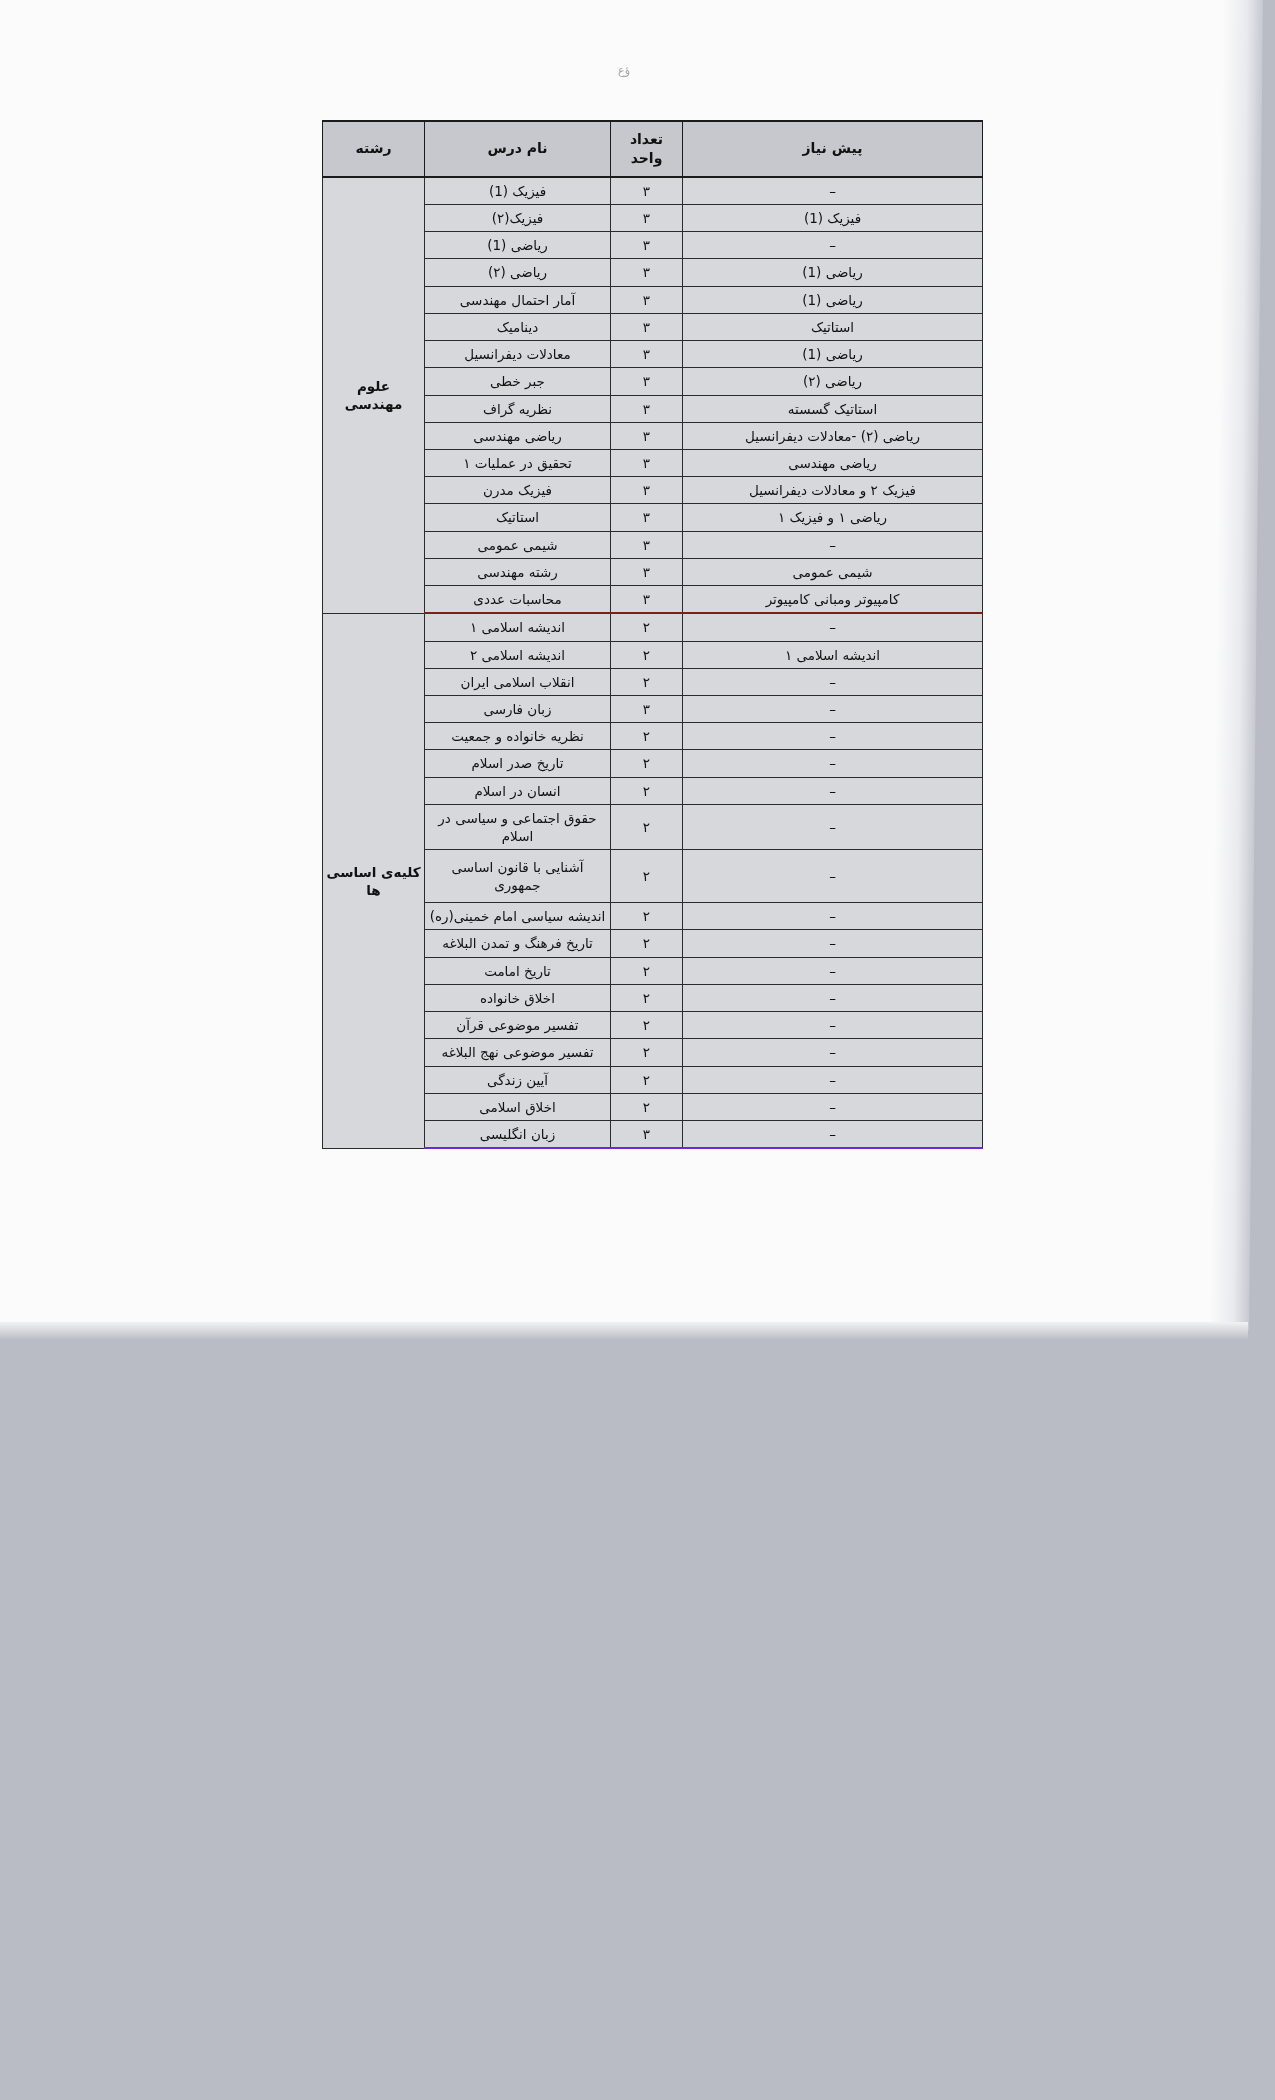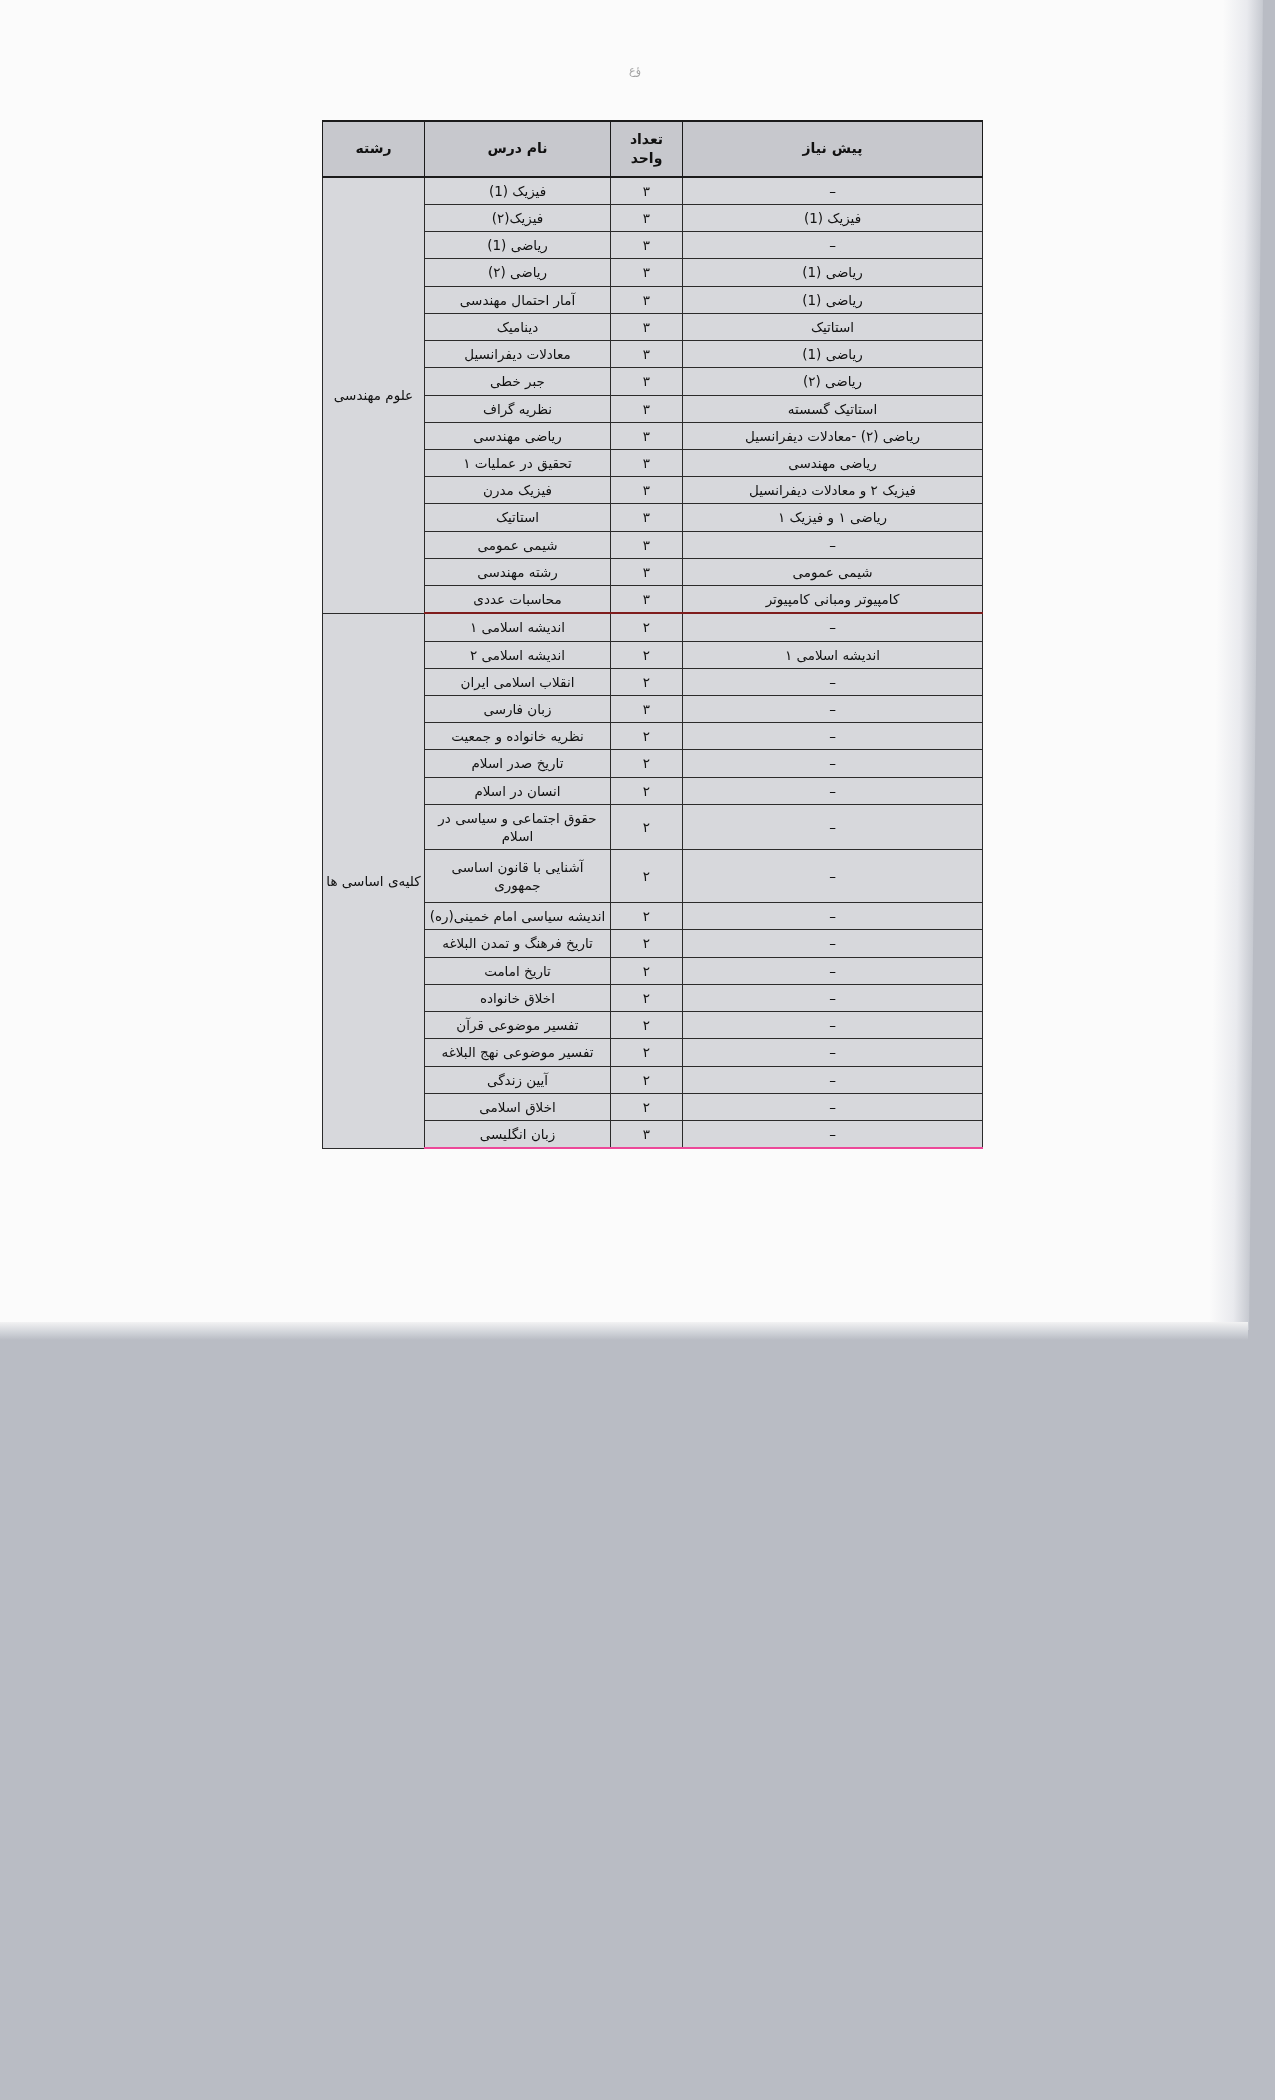--- a/index.html
+++ b/index.html
@@ -41,21 +41,21 @@
     top: 1322px;
     left: 0;
     width: 1248px;
     height: 18px;
     background: linear-gradient(to bottom, #f2f2f3 0%, #cfd2d8 60%, #b9bcc4 100%);
   }
 
   .pagemark {
     position: absolute;
     top: 64px;
-    left: 11px;
+    left: 0;
     width: 1248px;
     text-align: center;
     font-size: 11px;
     color: #a2a2a2;
     letter-spacing: 60px;
     direction: rtl;
   }
 
   
   .table-wrap {
@@ -90,29 +90,29 @@
   }
   col.c-pre   { width: 300px; }
   col.c-units { width: 72px; }
   col.c-name  { width: 186px; }
   col.c-field { width: 102px; }
 
   td.units { font-size: 14px; }
   td.name  { text-align: center; }
   td.pre   { text-align: center; }
   td.field {
-    font-weight: normal;
+    font-weight: bold;
     font-size: 15px;
     background: #cdced3;
     border-right: 2px solid #1b1b1b;
     margin-left: 23px;
   }
   tr.group-end td { border-bottom: 2px solid #7f1d1d; }
   tr.first-row td { border-top: 2px solid #1b1b1b; }
-  tr.last-row td  { border-bottom: 2px solid #ec4899; }
+  tr.last-row td  { border-bottom: 2px solid #6d28d9; }
   td.tall { height: 44px; }
 </style>
 </head>
 <body>
 
 <div class="page-sheet"></div>
 <div class="page-bottom-shadow"></div>
 
 <div class="pagemark">
   <span>ؤ</span><span>ع</span>

